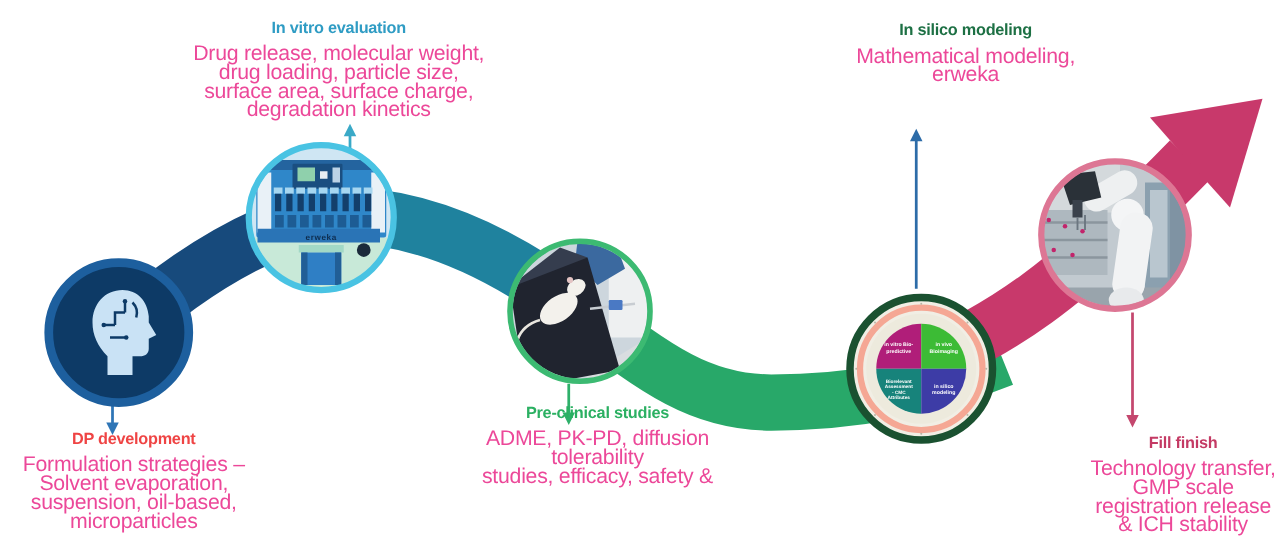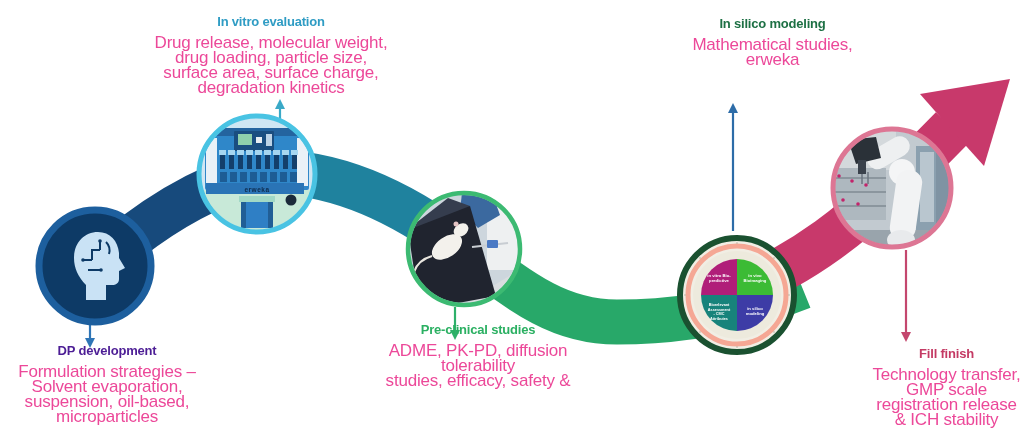--- a/index.html
+++ b/index.html
@@ -7,21 +7,21 @@
           font-family:"Liberation Sans",sans-serif;overflow:hidden;}
   .flow-svg{position:absolute;left:0;top:0;}
   .stage-block{position:absolute;text-align:center;}
   .stage-title{font-size:13px;font-weight:700;line-height:20px;margin:0 0 3px 0;letter-spacing:-0.2px;}
   .stage-line{font-size:17px;line-height:15px;color:#ec4899;letter-spacing:-0.2px;}
   .stage--dp      {left:0;   top:341px;width:214px;}
   .stage--invitro {left:146px;top:12px; width:250px;}
   .stage--preclin {left:352px;top:320px;width:252px;}
   .stage--insilico{left:650px;top:14px; width:245px;}
   .stage--fill    {left:844px;top:344px;width:205px;}
-  .stage--dp       .stage-title{color:#4c1d95;}
+  .stage--dp       .stage-title{color:#ef4444;}
   .stage--invitro  .stage-title{color:#2f9cc4;}
   .stage--preclin  .stage-title{color:#2bb062;}
   .stage--insilico .stage-title{color:#1d7044;}
   .stage--fill     .stage-title{color:#c43a64;}
   .pie-label{font-size:4.2px;font-weight:700;fill:#ffffff;text-anchor:middle;}
   .pie-label--small{font-size:3.8px;}
   .brand-text{font-size:6.5px;font-weight:700;fill:#0e2c4e;text-anchor:middle;letter-spacing:0.5px;}
 </style>
 </head>
 <body>
@@ -247,21 +247,21 @@
 <div class="stage-block stage--invitro">
   <div class="stage-title">In vitro evaluation</div>
   <div class="stage-line">Drug release, molecular weight,</div>
   <div class="stage-line">drug loading, particle size,</div>
   <div class="stage-line">surface area, surface charge,</div>
   <div class="stage-line">degradation kinetics</div>
 </div>
 
 <div class="stage-block stage--insilico">
   <div class="stage-title">In silico modeling</div>
-  <div class="stage-line">Mathematical studies,</div>
+  <div class="stage-line">Mathematical modeling,</div>
   <div class="stage-line">erweka</div>
 </div>
 
 <div class="stage-block stage--dp">
   <div class="stage-title">DP development</div>
   <div class="stage-line">Formulation strategies –</div>
   <div class="stage-line">Solvent evaporation,</div>
   <div class="stage-line">suspension, oil-based,</div>
   <div class="stage-line">microparticles</div>
 </div>

